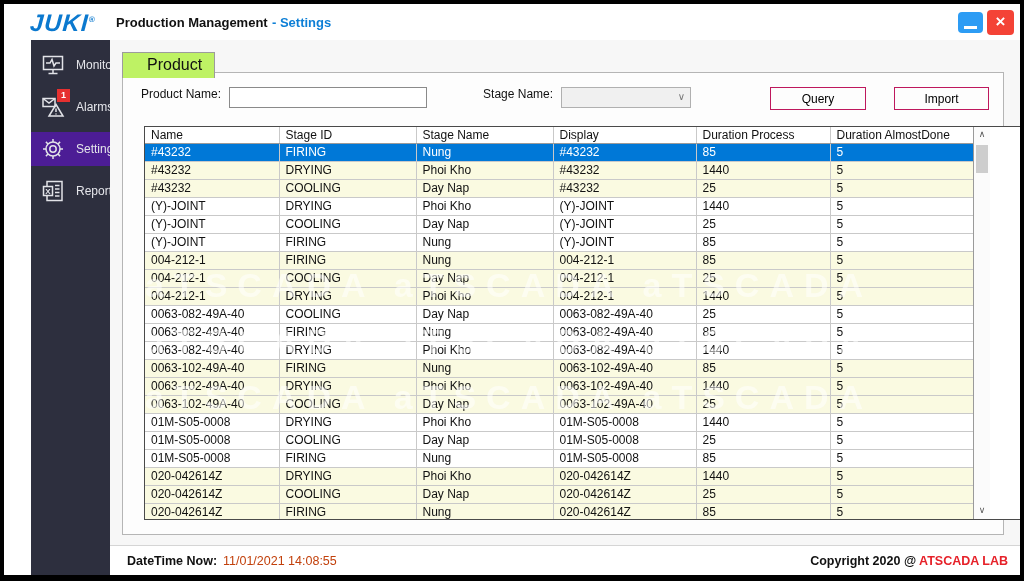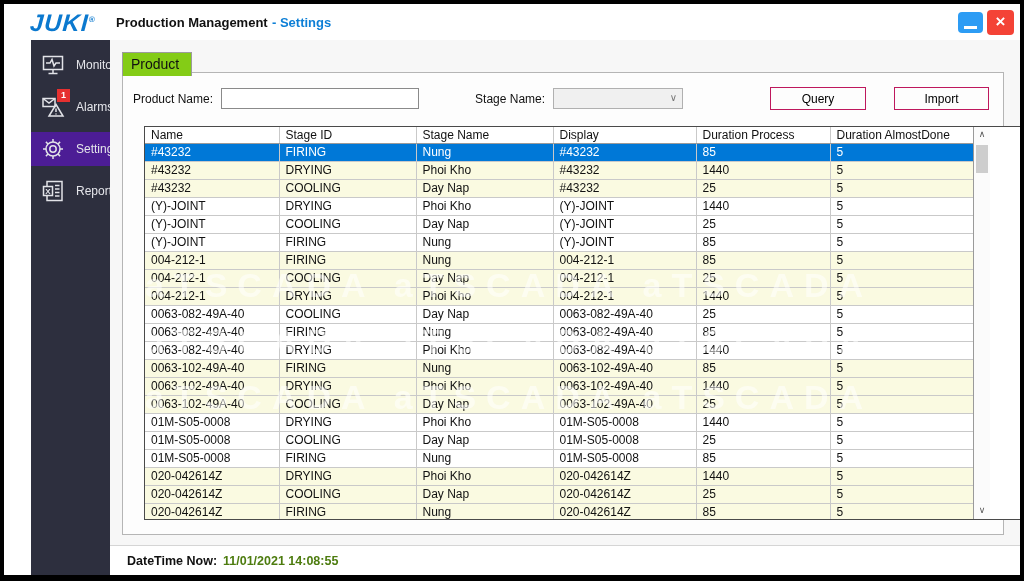--- a/index.html
+++ b/index.html
@@ -49,29 +49,29 @@
   .badge {
     position:absolute; top:-5px; right:-4px; min-width:13px; height:13px;
     background:#e63030; color:#fff; font-size:9px; font-weight:bold;
     text-align:center; line-height:13px; padding:0 2px;
   }
   
   .main { position:absolute; left:106px; top:36px; right:0; bottom:30px; background:#f7f7f7; }
   .tabwrap { position:absolute; top:12px; left:12px; right:16px; bottom:10px; }
   .tab {
     position:relative; display:inline-block; z-index:2;
-    padding:3px 12px 4px 8px; background:#84cc16;
-    border:1px solid #9c9c9c; border-bottom:none; font-size:14px; cursor:pointer;
+    padding:3px 12px 4px 24px; background:#bef264;
+    border:1px solid #9c9c9c; border-bottom:none; font-size:16px; cursor:pointer;
   }
   .panel {
     position:absolute; top:20px; left:0; right:0; bottom:0;
     background:#fdfdfd; border:1px solid #b5b5b5;
   }
   
-  .form-row { position:absolute; top:14px; left:10px; right:14px; height:23px; display:flex; align-items:center; }
+  .form-row { position:absolute; top:14px; left:18px; right:14px; height:23px; display:flex; align-items:flex-start; }
   .form-row label { font-size:12px; color:#111; }
   .txt-input {
     margin-left:8px; width:198px; height:21px;
     border:1px solid #8a8a8a; background:#fff; padding:0 4px; font-size:12px;
     font-family:"Liberation Sans", sans-serif;
   }
   .lbl-stage { margin-left:56px; }
   .dropdown {
     margin-left:8px; width:130px; height:21px; background:#f0f0f0;
     border:1px solid #b0b0b0; position:relative; cursor:pointer;
@@ -123,21 +123,21 @@
   }
   .vs-up { top:0; }
   .vs-down { bottom:0; }
   .vs-thumb { position:absolute; left:2px; top:18px; width:12px; height:28px; background:#cdcdcd; cursor:pointer; }
   
   .footer {
     position:absolute; left:106px; right:0; bottom:0; height:30px;
     background:#fff; border-top:1px solid #d5d5d5;
   }
   .dt-label { position:absolute; left:17px; top:8px; font-weight:bold; font-size:12.5px; color:#111; }
-  .dt-value { position:absolute; left:113px; top:8px; font-weight:bold; font-size:12.5px; color:#4d7c0f; }
+  .dt-value { position:absolute; left:113px; top:8px; font-weight:normal; font-size:12.5px; color:#c2410c; }
   .copy { position:absolute; right:12px; top:8px; font-weight:bold; font-size:12.5px; color:#111; }
   .copy .brand { color:#e62129; }
 </style>
 </head>
 <body>
 
 <div class="window">
 
   <div class="header">
     <div class="logo"><span>JUKI</span><sup>®</sup></div>
@@ -429,15 +429,18 @@
           </div>
         </div>
 
       </div>
     </div>
   </div>
 
   <div class="footer">
     <span class="dt-label">DateTime Now:</span>
     <span class="dt-value">11/01/2021 14:08:55</span>
+    <span class="copy">
+      <span>Copyright 2020 @ </span><span class="brand">ATSCADA LAB</span>
+    </span>
   </div>
 
 </div>
 
 </body></html>

